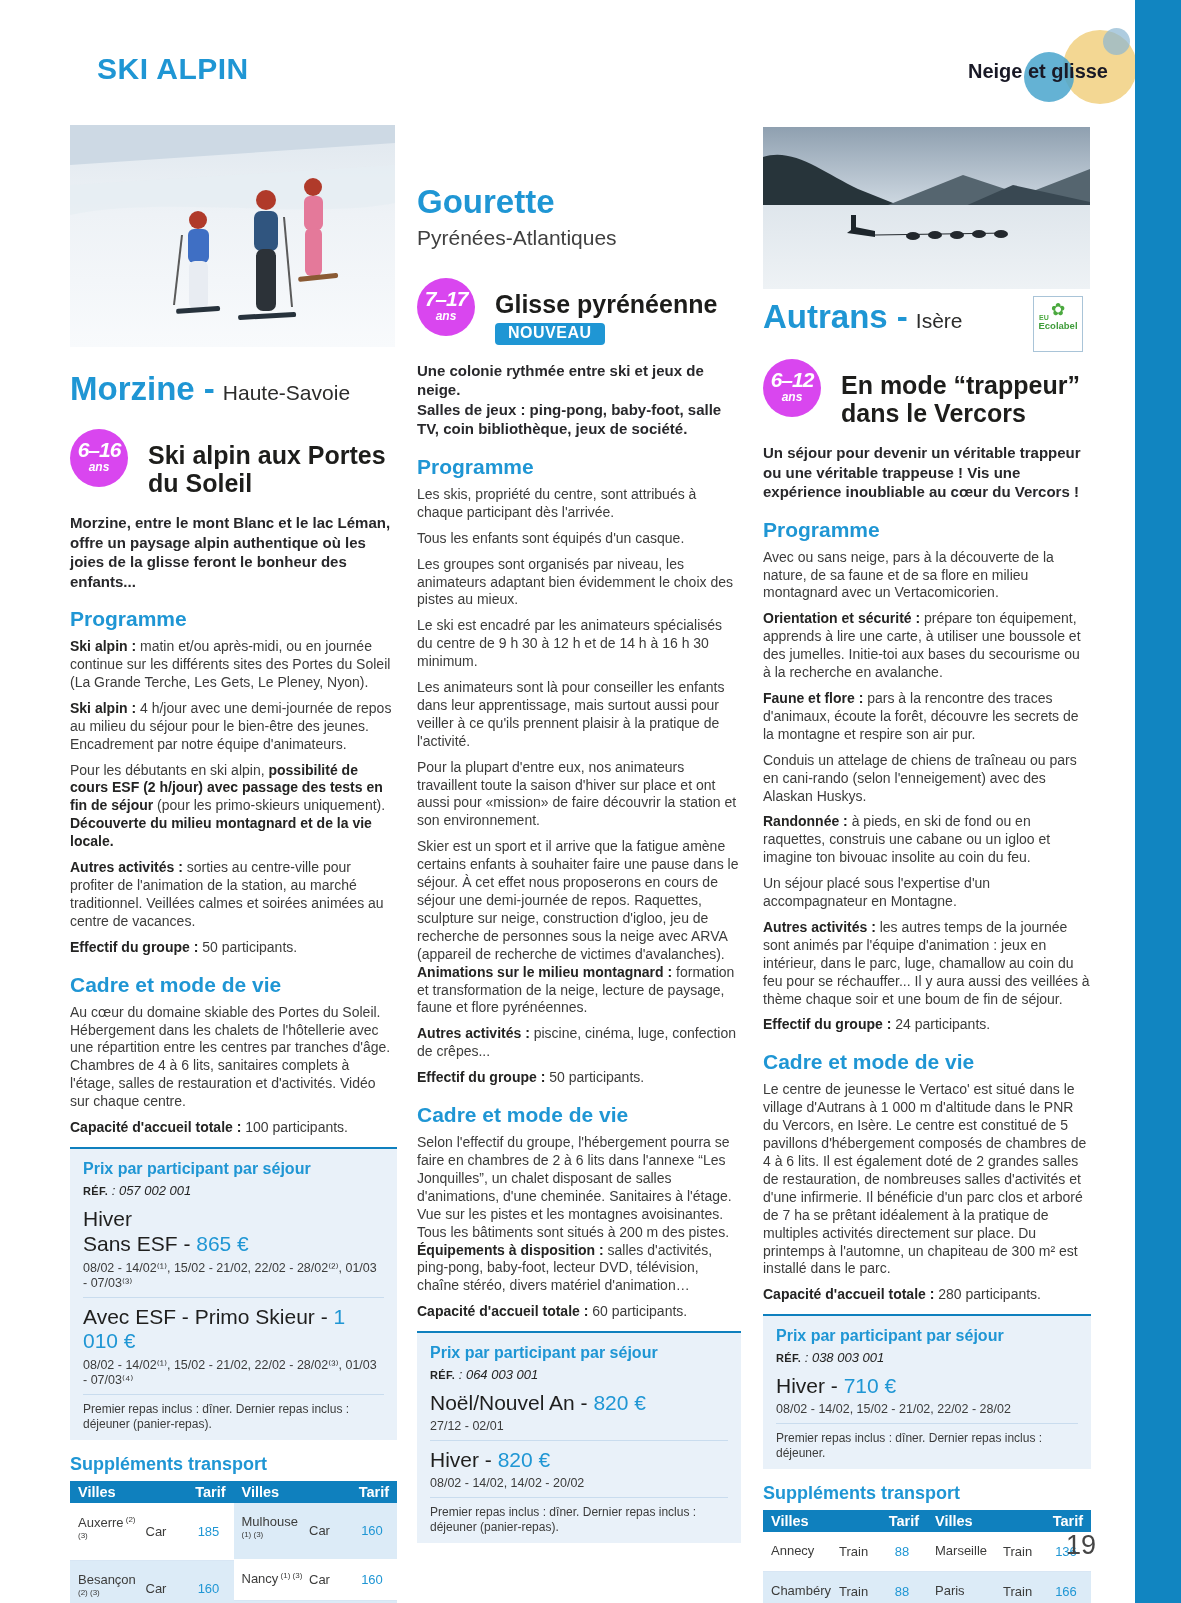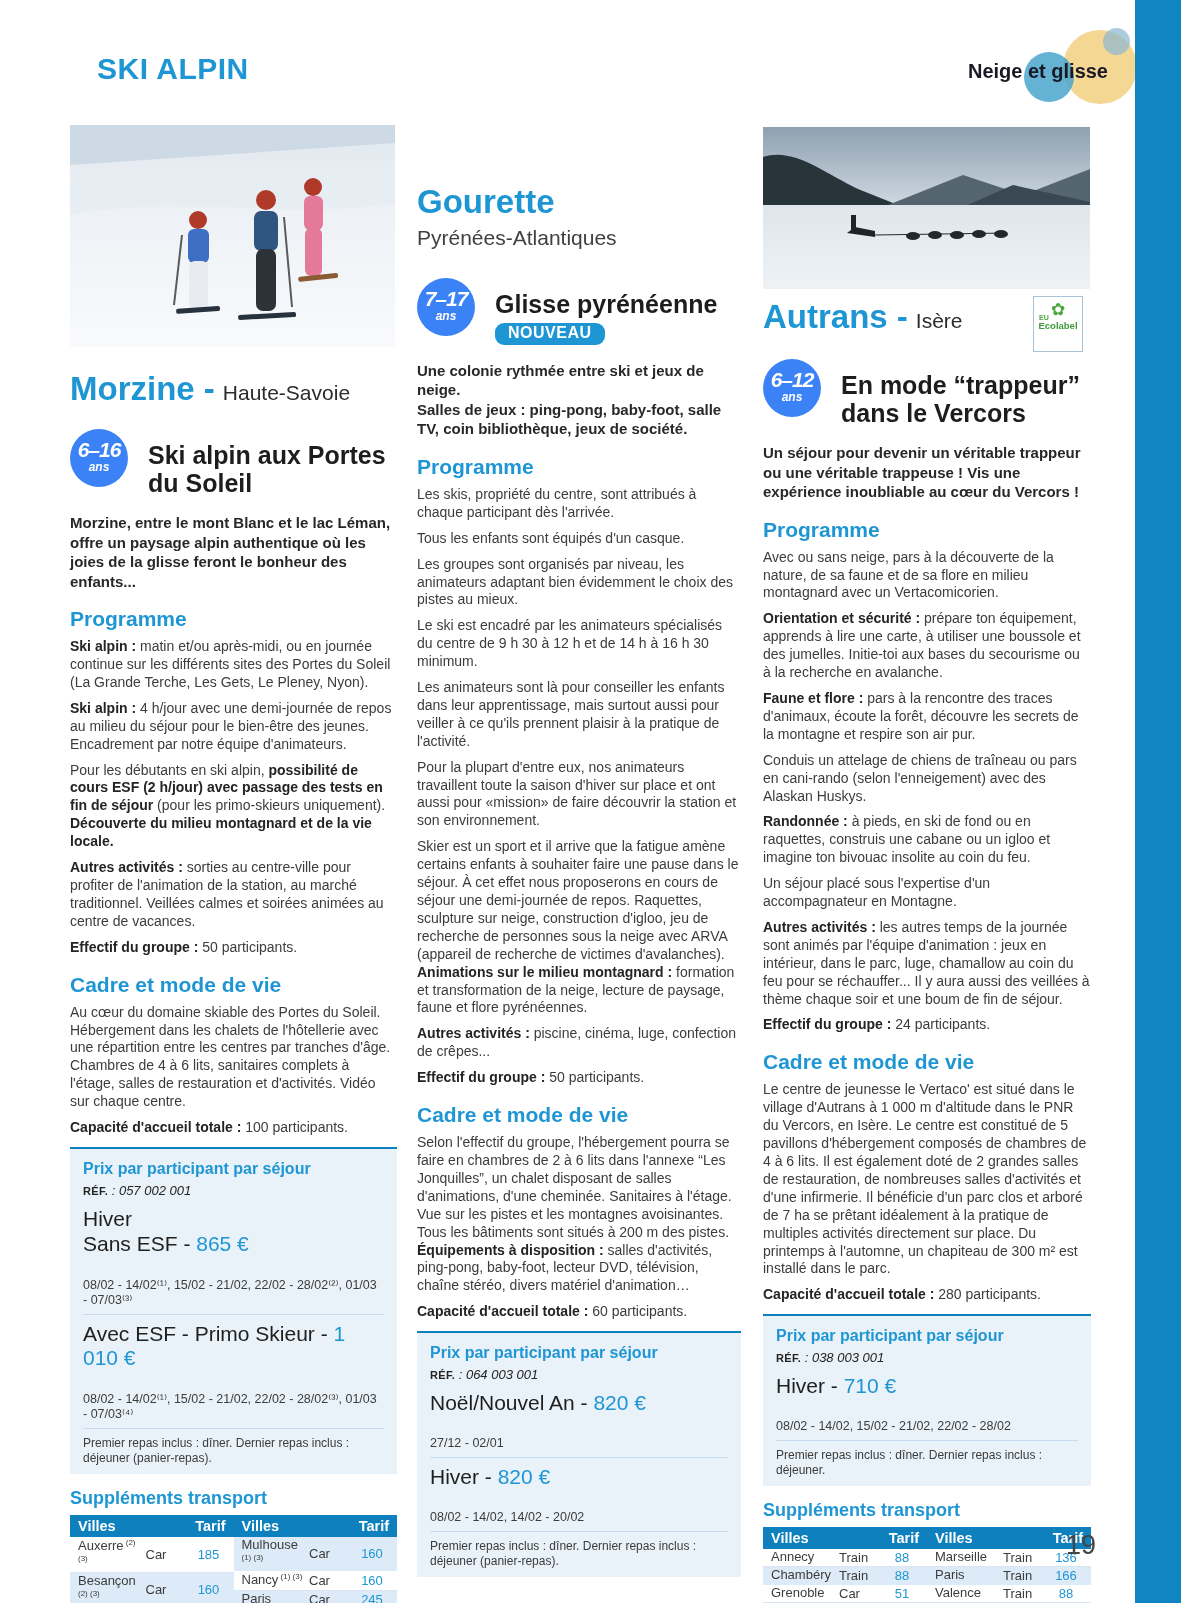--- a/index.html
+++ b/index.html
@@ -29,51 +29,51 @@
   .photo{position:absolute;overflow:hidden;}
   .photo svg{display:block;}
 
   
   .col{position:absolute;}
   .dest-title{font-size:33px;font-weight:800;color:var(--accent);line-height:1.05;}
   .dest-title .region{font-size:21px;font-weight:400;color:#2c2c2b;margin-left:8px;}
   .region-line{font-size:21px;color:#404040;margin-top:6px;}
 
   .badge-row{position:relative;padding-left:78px;margin-top:20px;min-height:62px;}
-  .badge{position:absolute;left:0;top:2px;width:58px;height:58px;border-radius:50%;background:#3b82f6;color:#fff;
+  .badge{position:absolute;left:0;top:2px;width:58px;height:58px;border-radius:50%;background:#d946ef;color:#fff;
          text-align:center;font-style:italic;font-weight:700;}
   .badge .age{display:block;font-size:21px;margin-top:9px;letter-spacing:-1px;}
   .badge .ans{display:block;font-size:12px;margin-top:-2px;}
   .headline{font-size:25px;font-weight:800;color:var(--dark);line-height:1.13;padding-top:14px;}
   .nouveau{display:inline-block;background:var(--accent);color:#fff;font-weight:800;font-size:16px;
-           padding:1px 13px 3px;border-radius:9px;margin-top:5px;letter-spacing:.5px;}
+           padding:1px 13px 3px;border-radius:4px;margin-top:5px;letter-spacing:.5px;}
 
   .intro{margin-top:16px;}
   .intro .para{font-weight:600;font-size:15px;color:#28282b;line-height:1.3;margin:0;}
   .sec-h{font-size:21px;font-weight:800;color:var(--accent);margin:16px 0 7px;}
   .para{font-size:14px;line-height:1.28;color:var(--body);margin:0 0 8px;}
   .para .b{font-weight:700;color:#242423;}
 
   .pricebox{background:var(--boxbg);border-top:2px solid var(--thead);padding:11px 13px 8px;margin-top:10px;}
   .pb-h{color:var(--accent);font-weight:700;font-size:16px;margin-bottom:5px;}
   .pb-ref{font-size:13px;color:#242423;margin-bottom:9px;}
   .pb-ref .lab{font-weight:700;font-size:11px;letter-spacing:.3px;}
   .pb-ref .val{font-style:italic;}
   .offer{border-bottom:1px solid #c9dcee;padding-bottom:7px;margin-bottom:7px;}
   .offer-name{font-size:21px;font-weight:400;color:#1f1f1e;line-height:1.18;}
   .offer-name .price{color:var(--accent);}
-  .offer-dates{font-size:12.5px;color:var(--body);margin-top:20px;}
+  .offer-dates{font-size:12.5px;color:var(--body);margin-top:3px;}
   .pb-meals{font-size:12px;line-height:1.25;color:var(--body);}
 
   .tr-h{font-size:18px;font-weight:800;color:var(--accent);margin:14px 0 6px;}
   .ttable{display:flex;font-size:13px;align-items:flex-start;}
   .sub{width:50%;}
   .thead{display:flex;background:var(--thead);color:#fff;font-weight:700;font-size:14.5px;padding:3px 8px;}
   .thead .hcity{flex:1;}
-  .trow{display:flex;padding:1px 8px;align-items:center;border-bottom:1px solid #d8e6f4;}
+  .trow{display:flex;padding:12px 8px;align-items:center;border-bottom:1px solid #d8e6f4;}
   .t-body.zebra .trow:nth-child(even){background:var(--rowshade);border-bottom-color:var(--rowshade);}
   .t-body.zebra-alt .trow:nth-child(odd){background:var(--rowshade);border-bottom-color:var(--rowshade);}
   .tcity{flex:1;color:var(--body);line-height:1.15;}
   .tcity sup{font-size:8px;}
   .tmode{width:46px;color:var(--body);}
   .ttarif{width:34px;text-align:center;color:var(--accent);font-weight:400;}
 
   .ecolabel{position:absolute;right:8px;top:-4px;width:50px;height:56px;background:#fff;border:1px solid #a9c4d8;
             text-align:center;padding-top:4px;}
   .ecolabel .flower{font-size:17px;color:#4ba93f;line-height:1;display:block;}

